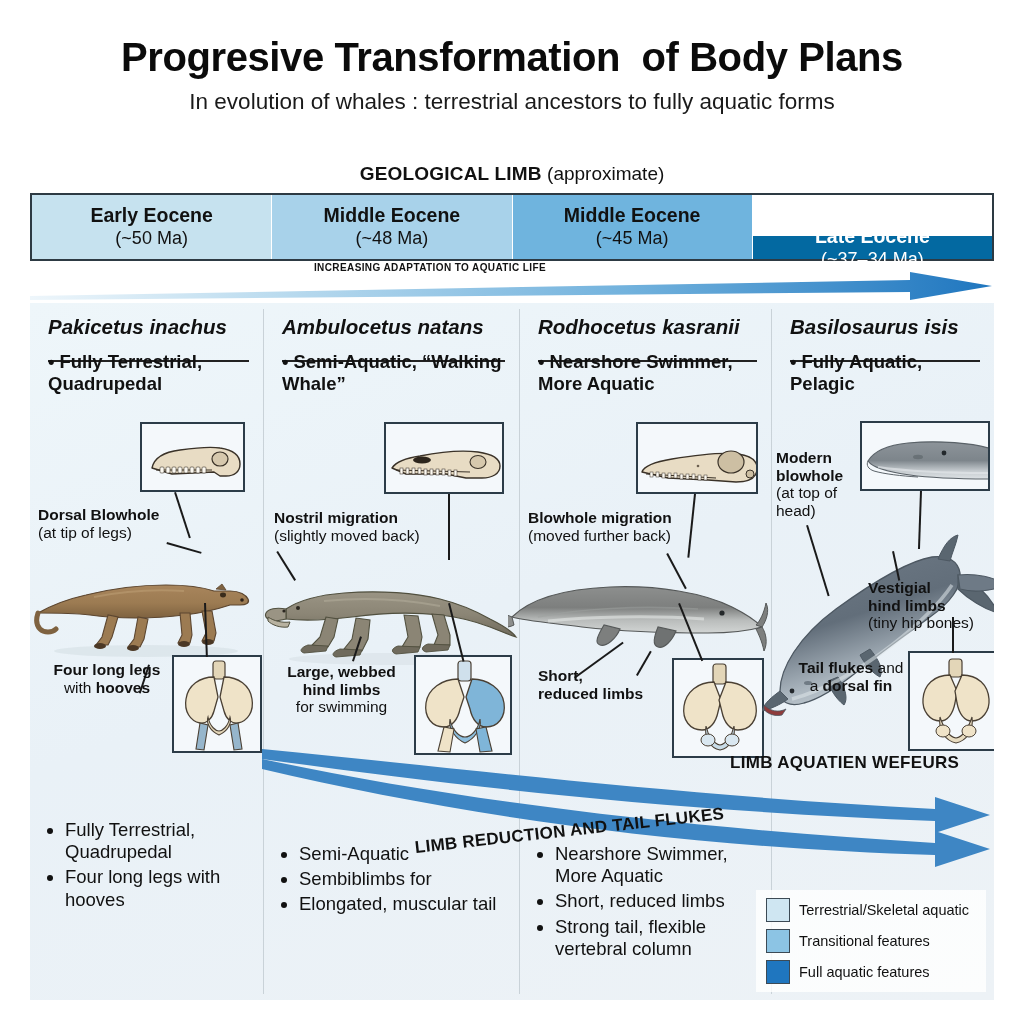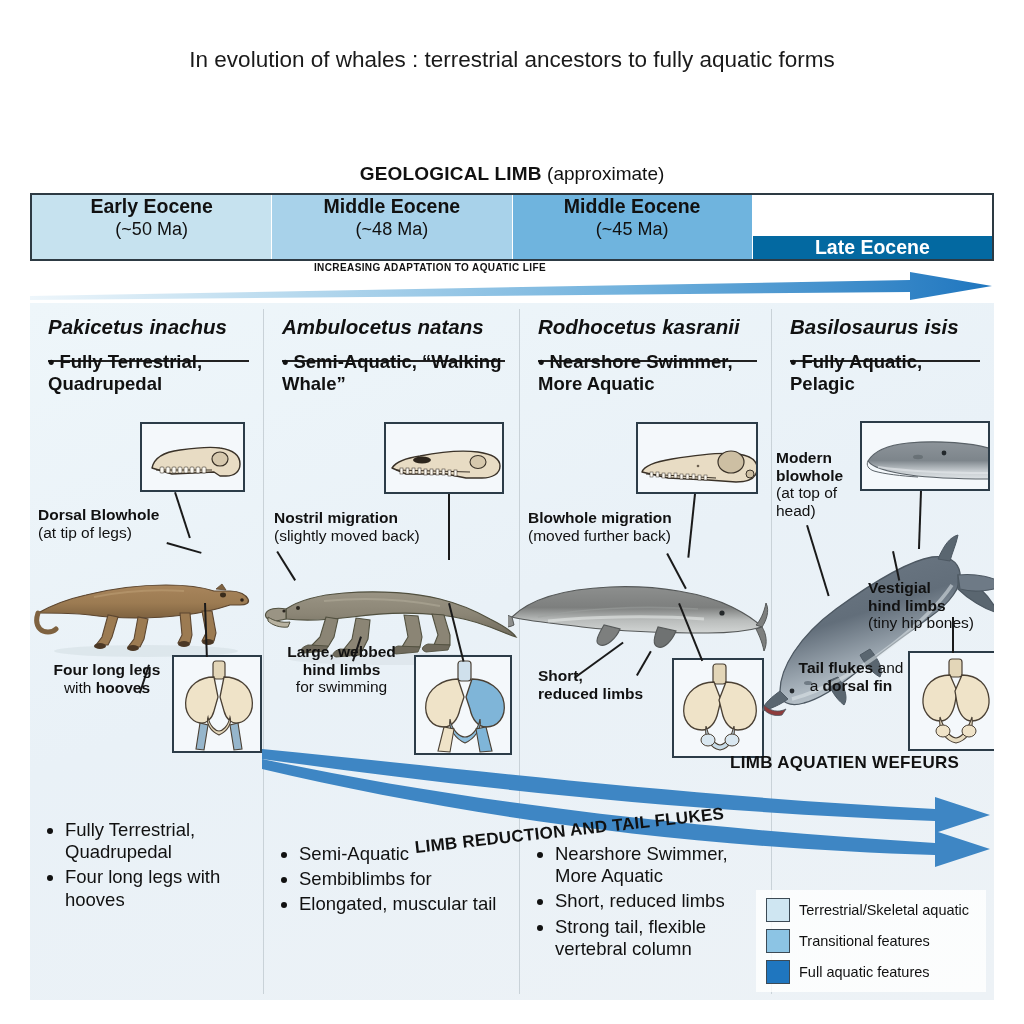--- a/index.html
+++ b/index.html
@@ -27,21 +27,21 @@
     font-size:19px;color:#111;
   }
   #geo-heading b{font-weight:bold;letter-spacing:.2px;}
   #geo-heading span.approx{font-weight:400;}
 
   #timeline{
     position:absolute;left:30px;top:193px;width:964px;height:68px;
     border:2.5px solid #2d3a43;box-sizing:border-box;display:flex;
   }
   .tl-cell{
-    flex:1 1 0;display:flex;flex-direction:column;align-items:center;justify-content:flex-start;
+    flex:1 1 0;display:flex;flex-direction:column;align-items:center;justify-content:center;
     border-right:1px solid #ffffff;box-sizing:border-box;line-height:1.18;
   }
   .tl-cell:last-child{border-right:none;}
   .tl-era{font-size:19.5px;font-weight:bold;}
   .tl-ma{font-size:18px;font-weight:400;margin-top:1px;}
 
   
   #adapt-wrap{position:absolute;left:30px;top:262px;width:964px;height:40px;}
   #adapt-label{
     position:absolute;left:0;top:0;width:800px;text-align:center;
@@ -104,20 +104,21 @@
   .diag-label{
     position:absolute;font-size:17px;font-weight:bold;color:#111;
     letter-spacing:.3px;white-space:nowrap;z-index:6;
   }
   svg{display:block;}
 </style>
 </head>
 <body>
 
 <div id="title-block">
+  <div id="main-title">Progresive Transformation  of Body Plans</div>
   <div id="subtitle">In evolution of whales : terrestrial ancestors to fully aquatic forms</div>
 </div>
 
 <div id="geo-heading">
   <b>GEOLOGICAL LIMB</b><span> </span><span class="approx">(approximate)</span>
 </div>
 
 <div id="timeline">
   <div class="tl-cell" id="tl0" style="background: rgb(198, 226, 239); color: rgb(17, 17, 17);">
     <div class="tl-era">Early Eocene</div>
@@ -302,21 +303,21 @@
       <g fill="#6f6a5c" stroke="#51503f" stroke-width=".9">
         <path d="M44,84 C38,86 34,90 40,92 L62,90 L64,85 Z"></path>
         <path d="M76,88 C70,90 66,94 72,96 L96,94 L98,89 Z"></path>
         <path d="M134,85 C128,87 126,91 132,93 L154,91 L156,86 Z"></path>
         <path d="M164,83 C158,85 156,89 162,91 L184,89 L186,84 Z"></path>
       </g>
       <path d="M60,40 C100,36 140,38 176,45" fill="none" stroke="#b3ad9b" stroke-width="2" opacity=".55"></path>
     </svg>
 
     <div class="leader" style="left:88px;top:358px;width:26px;transform:rotate(-72deg);"></div>
-    <div class="callout" style="left:10px;top:340px;width:135px;text-align:center;">
+    <div class="callout" style="left:10px;top:360px;width:135px;text-align:center;">
       <span class="b">Large, webbed<br>hind limbs</span><br>
       <span class="n">for swimming</span>
     </div>
 
     <div class="inset" style="left:150px;top:352px;width:98px;height:100px">
       <svg viewBox="0 0 98 100" width="98" height="100">
         <rect x="42" y="4" width="13" height="20" rx="3" fill="#cfe0ec" stroke="#4a4034" stroke-width="1.2"></rect>
         <path d="M42,22 C26,22 12,32 10,46 C8,60 16,70 28,70 C36,70 42,62 44,52 L48,40 Z" fill="#efe3c8" stroke="#4a4034" stroke-width="1.3"></path>
         <path d="M56,22 C72,22 86,32 88,46 C90,60 82,70 70,70 C62,70 56,62 54,52 L50,40 Z" fill="#7fb5d8" stroke="#4a4034" stroke-width="1.3"></path>
         <path d="M34,62 C36,74 44,80 49,80 C54,80 62,74 64,62 C66,72 58,82 49,86 C40,82 32,72 34,62 Z" fill="#8dbedd" stroke="#4a4034" stroke-width="1.1"></path>

